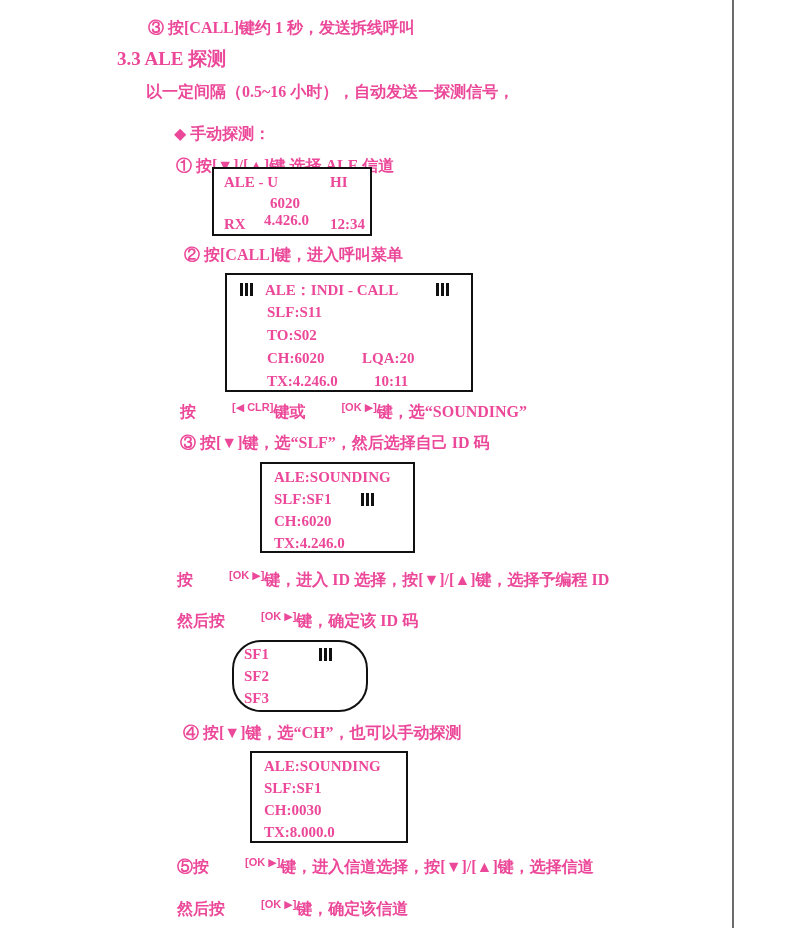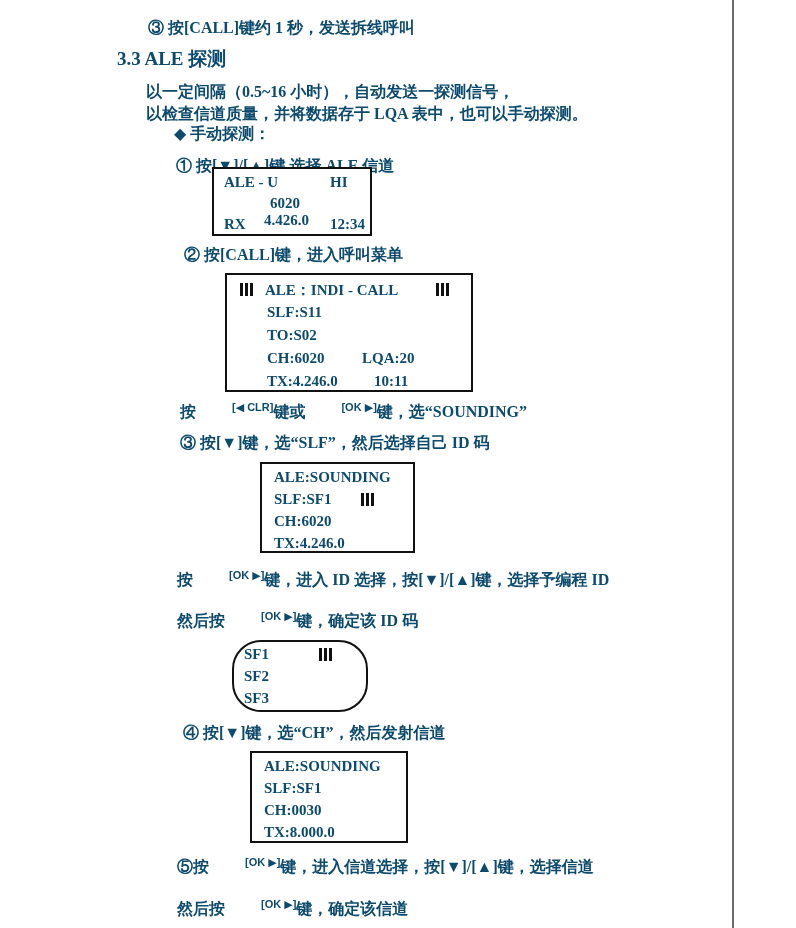--- a/index.html
+++ b/index.html
@@ -1,21 +1,21 @@
 <!DOCTYPE html>
 <html><head>
 <meta charset="utf-8">
 <style>
   html,body{margin:0;padding:0;background:#fff;}
   .page{
     position:relative;
     width:735px;height:928px;
     background:#ffffff;
     font-family:"Liberation Serif","DejaVu Serif",serif;
-    font-weight:bold;color:#0c4a6e;
+    font-weight:bold;color:#ec4899;
     overflow:hidden;
   }
   .right-border{
     position:absolute;top:0;right:1px;width:2px;height:928px;
     background:#6b6b6b;
   }
   .tline{position:absolute;white-space:nowrap;font-size:16px;line-height:20px;}
   .heading{position:absolute;white-space:nowrap;font-size:19px;line-height:22px;}
   .key{
     font-family:"Liberation Sans","DejaVu Sans",sans-serif;
@@ -39,21 +39,20 @@
 
 <div class="page">
 
   <div class="right-border"></div>
 
   <div class="tline" style="left:148px;top:18px;">③ 按[CALL]键约 1 秒，发送拆线呼叫</div>
 
   <div class="heading" style="left:117px;top:48px;">3.3 ALE 探测</div>
 
   <div class="tline" style="left:146px;top:82px;">以一定间隔（0.5~16 小时），自动发送一探测信号，</div>
-  <div class="tline" style="left:146px;top:104px;">以检查信道质量，并将数据存于 LQA 表中，也可以手动探测。</div>
 
   <div class="tline" style="left:174px;top:124px;">◆ 手动探测：</div>
 
   <div class="tline" style="left:176px;top:156px;">① 按[▼]/[▲]键,选择 ALE 信道</div>
 
   <div class="screen" style="left:212px;top:167px;width:156px;height:65px;">
     <span style="left:10px;top:5px;">ALE - U</span>
     <span style="left:116px;top:5px;">HI</span>
     <span style="left:56px;top:26px;">6020</span>
     <span style="left:10px;top:47px;">RX</span>
@@ -97,21 +96,21 @@
     <span>然后按</span><span class="key">[OK ▶]</span><span>键，确定该 ID 码</span>
   </div>
 
   <div class="screen" style="left:232px;top:640px;width:132px;height:68px;border-radius:29px;">
     <span style="left:10px;top:4px;">SF1</span>
     <span class="bars bars-abs" style="left:84px;top:6px;"><i></i><i></i><i></i></span>
     <span style="left:10px;top:26px;">SF2</span>
     <span style="left:10px;top:48px;">SF3</span>
   </div>
 
-  <div class="tline" style="left:183px;top:723px;">④ 按[▼]键，选“CH”，然后发射信道</div>
+  <div class="tline" style="left:183px;top:723px;">④ 按[▼]键，选“CH”，也可以手动探测</div>
 
   <div class="screen" style="left:250px;top:751px;width:154px;height:88px;">
     <span style="left:12px;top:5px;">ALE:SOUNDING</span>
     <span style="left:12px;top:27px;">SLF:SF1</span>
     <span style="left:12px;top:49px;">CH:0030</span>
     <span style="left:12px;top:71px;">TX:8.000.0</span>
   </div>
 
   <div class="tline" style="left:177px;top:857px;">
     <span>⑤按</span><span class="key">[OK ▶]</span><span>键，进入信道选择，按[▼]/[▲]键，选择信道</span>

